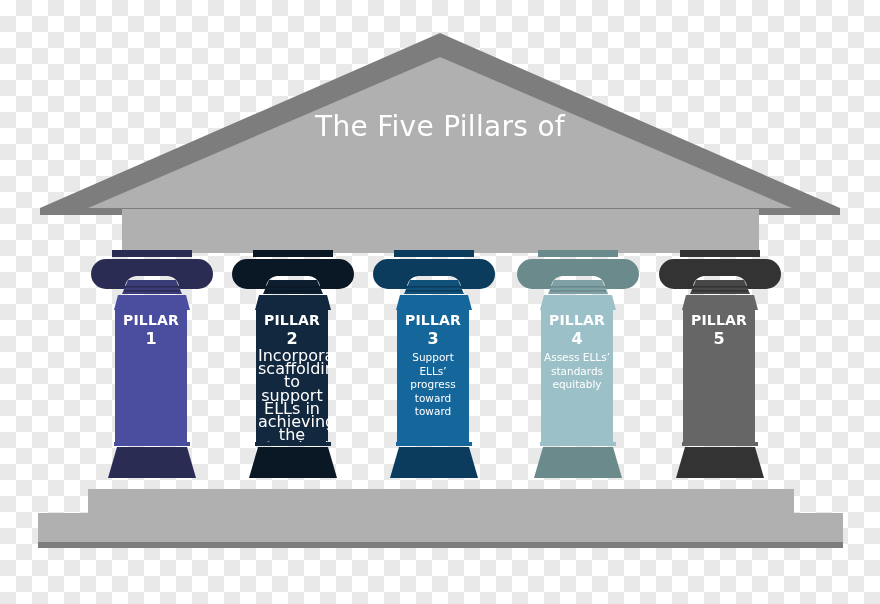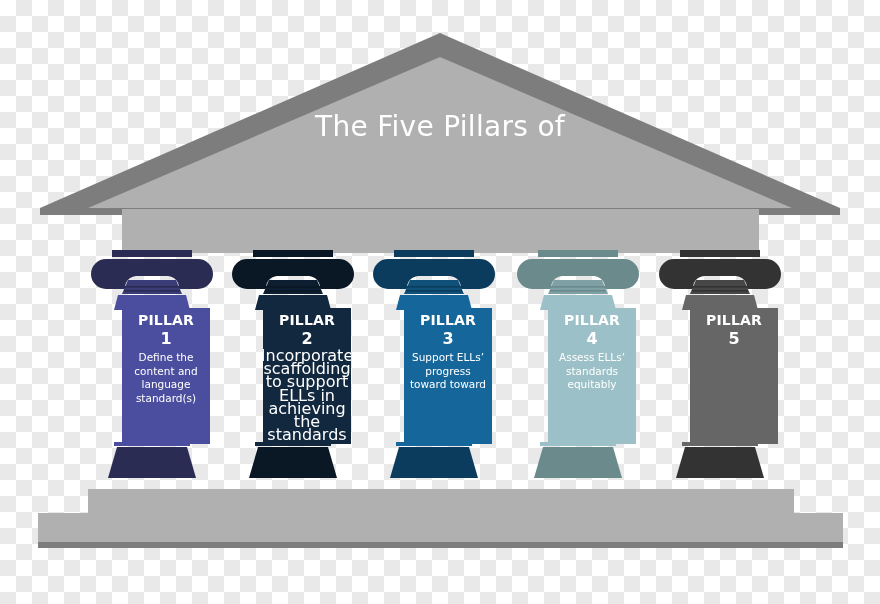--- a/index.html
+++ b/index.html
@@ -79,28 +79,27 @@
     left: 0;
     top: 45px;
     width: 124px;
     height: 16px;
   }
   .collar svg { display: block; }
 
   
   .shaft {
     position: absolute;
-    left: 32px;
+    left: 25px;
     top: 58px;
-    width: 88px;
+    width: 72px;
     height: 136px;
     box-sizing: border-box;
     display: flex;
     flex-direction: column;
-    align-items: center;
     padding-top: 4px;
     overflow: hidden;
   }
   .shaft-title {
     color: #ffffff;
     font-size: 14px;
     font-weight: bold;
     line-height: 17px;
     text-align: center;
     letter-spacing: 0.2px;
@@ -209,21 +208,20 @@
         </svg>
       </div>
       <div class="collar">
         <svg width="124" height="16" viewBox="0 0 124 16" xmlns="http://www.w3.org/2000/svg">
           <polygon points="28,0 96,0 100,15 24,15" fill="#4b4e9e"></polygon>
         </svg>
       </div>
       <div class="shaft" style="background:#4b4e9e;">
         <div class="shaft-title">PILLAR</div>
         <div class="shaft-num">1</div>
-        <div class="shaft-desc">Define the content and language standard(s)</div>
       </div>
       <div class="pbase">
         <svg width="124" height="38" viewBox="0 0 124 38" xmlns="http://www.w3.org/2000/svg">
           <rect x="24" y="0" width="76" height="4" fill="#4b4e9e"></rect>
           <polygon points="27,5 97,5 106,36 18,36" fill="#2b2c53"></polygon>
         </svg>
       </div>
     </div>
 
     <div class="pillar" style="left:231px;">

